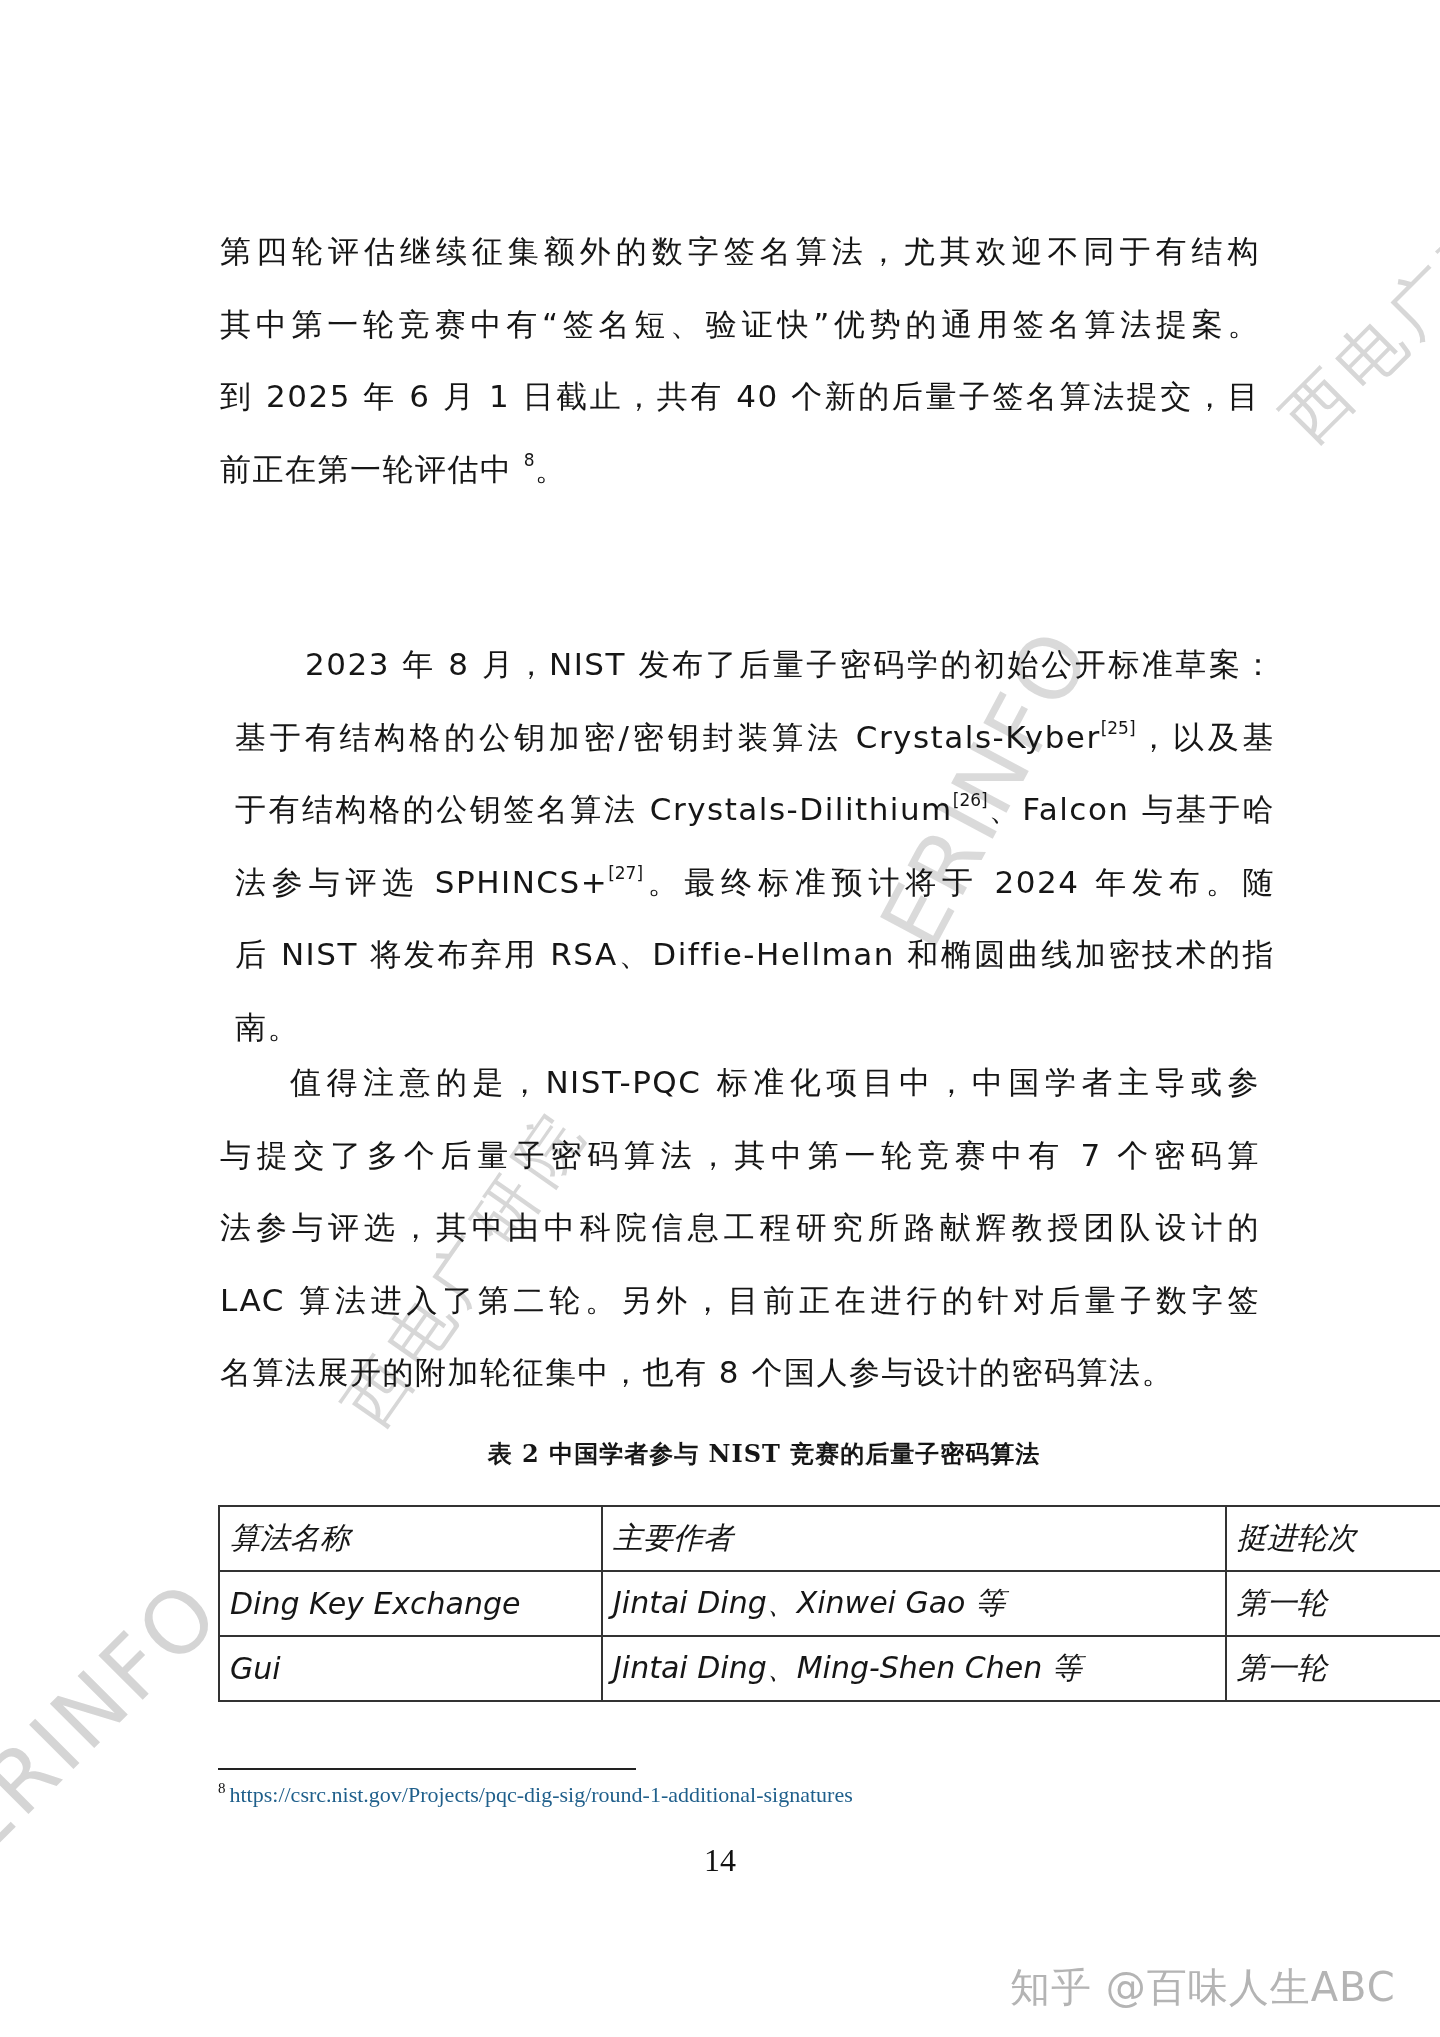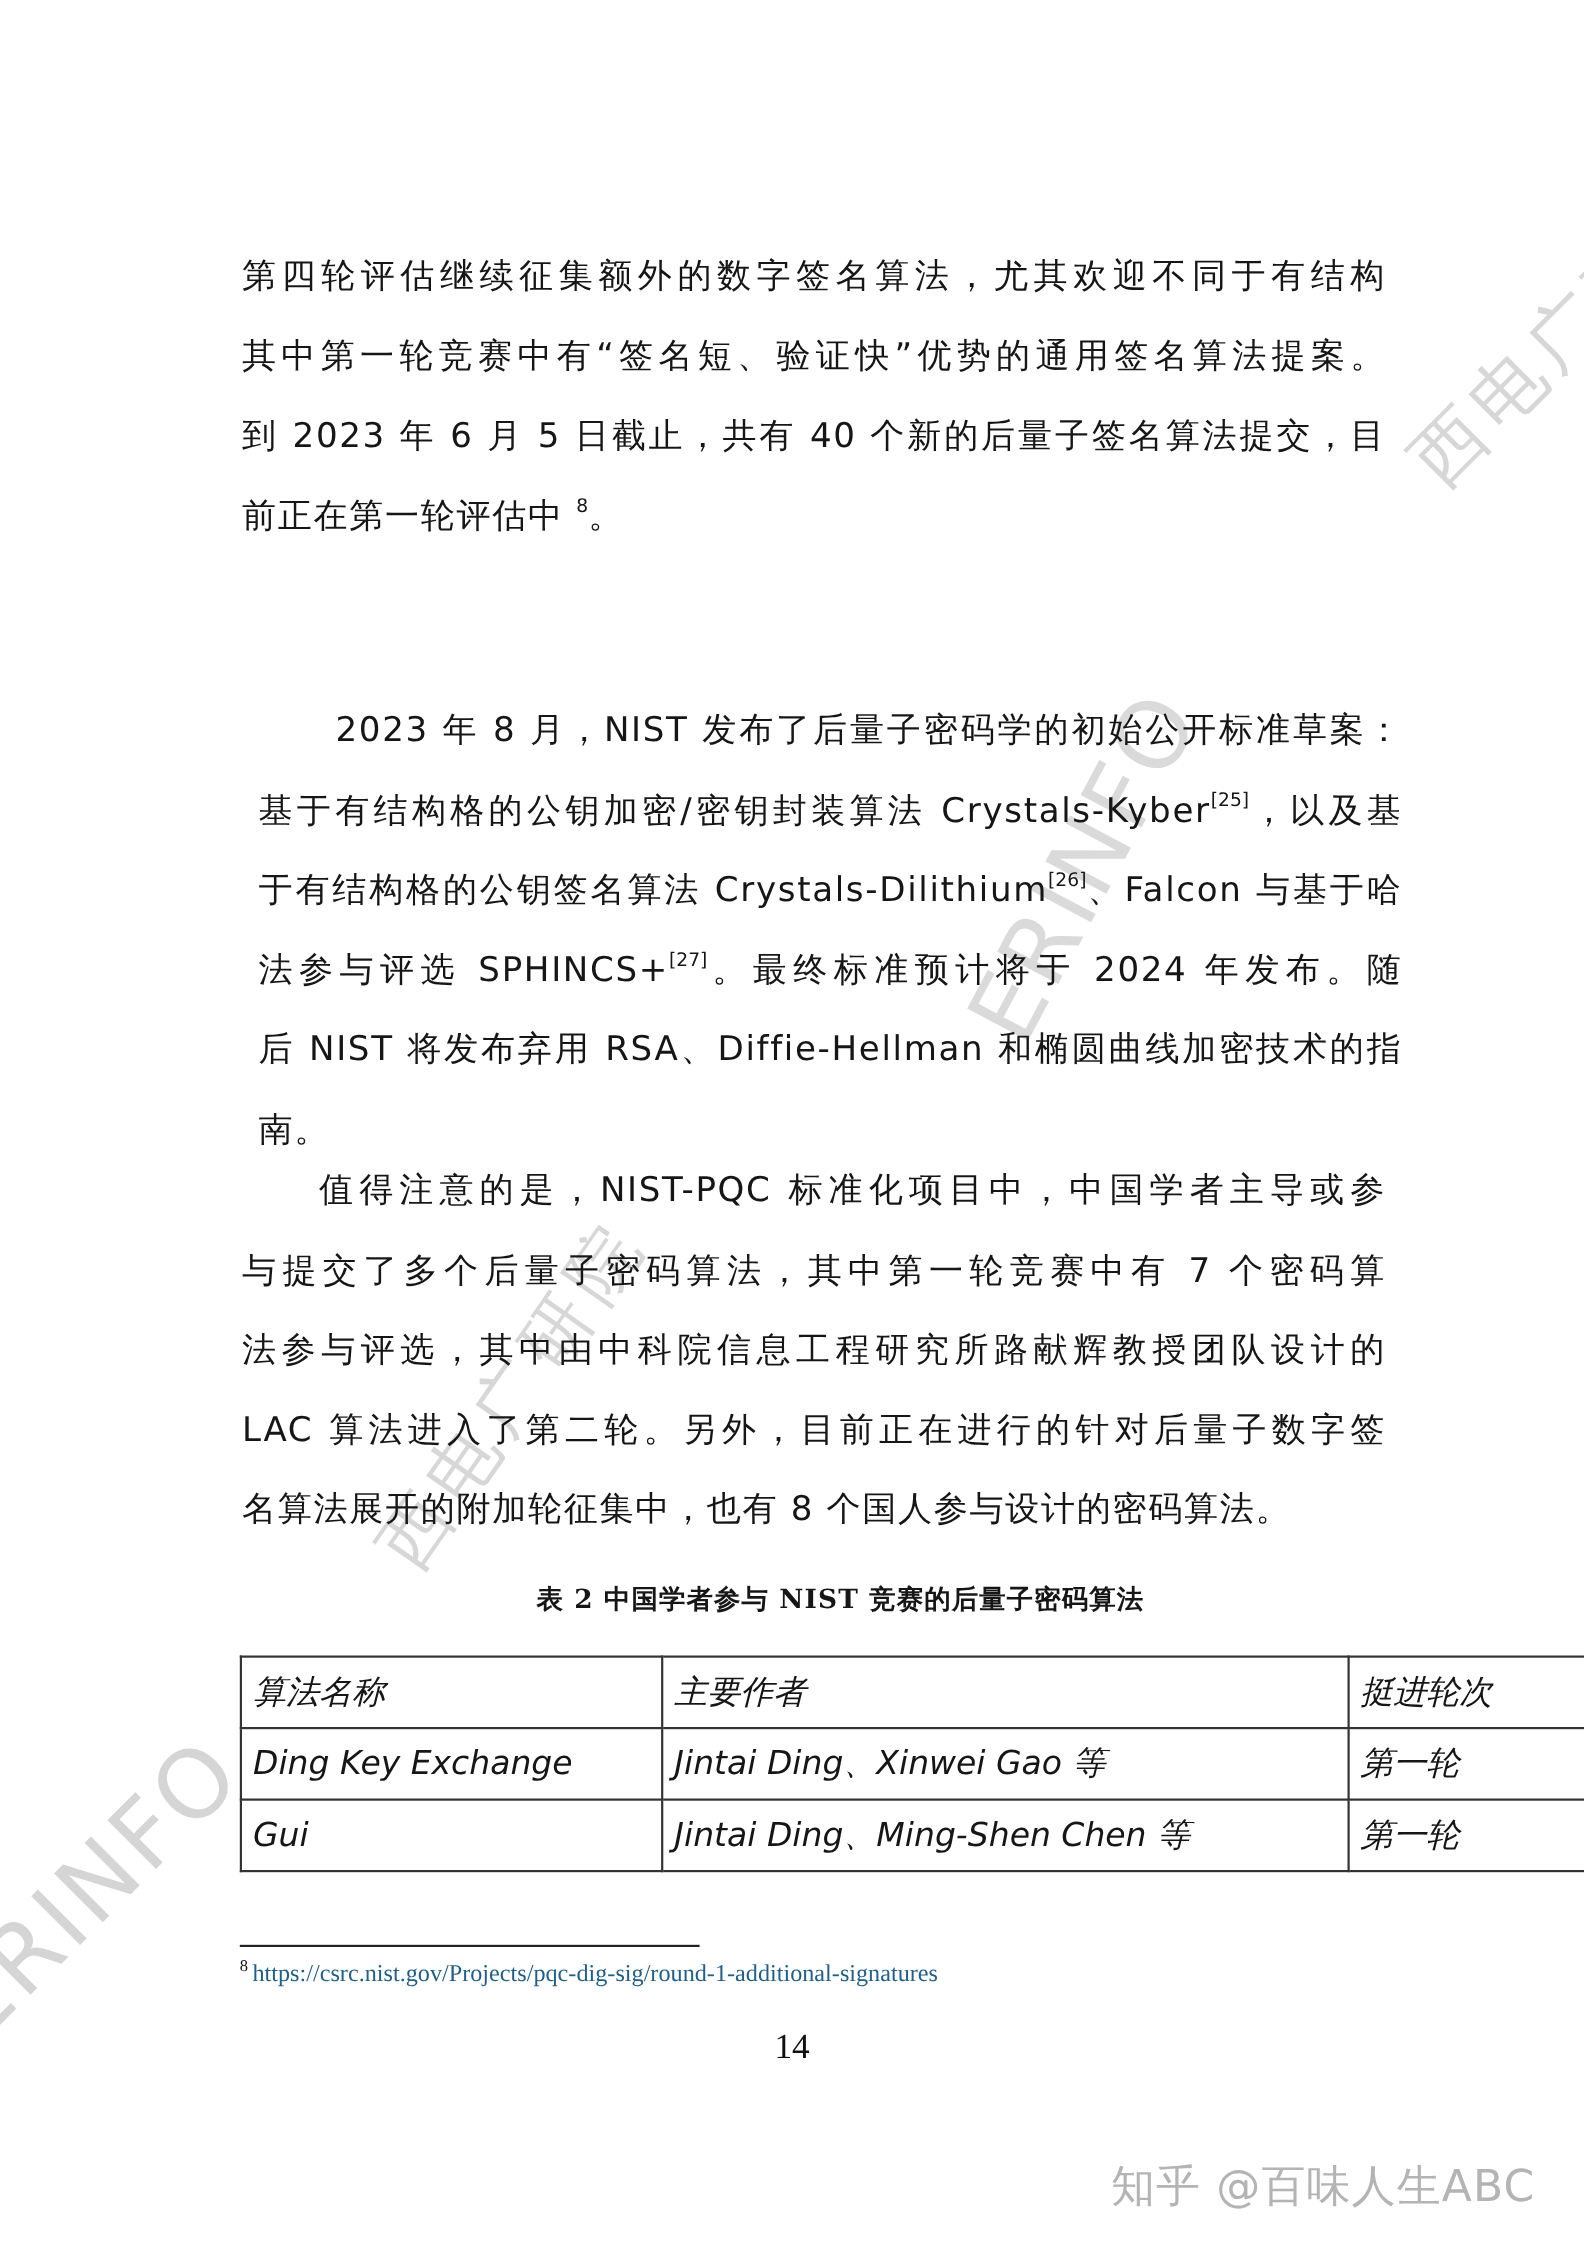--- a/index.html
+++ b/index.html
@@ -82,21 +82,21 @@
 <div class="page">
 
   <div class="wm wm-cn-top">西电广研院</div>
   <div class="wm wm-en-mid">ERINFO</div>
   <div class="wm wm-cn-mid">西电广研院</div>
   <div class="wm wm-en-left">ERINFO</div>
 
   <div class="para" id="p1">
     <span class="line">第四轮评估继续征集额外的数字签名算法，尤其欢迎不同于有结构</span>
     <span class="line">其中第一轮竞赛中有“签名短、验证快”优势的通用签名算法提案。</span>
-    <span class="line">到 2023 年 6 月 5 日截止，共有 40 个新的后量子签名算法提交，目</span>
+    <span class="line">到 2025 年 6 月 1 日截止，共有 40 个新的后量子签名算法提交，目</span>
     <span class="line last"><span>前正在第一轮评估中</span> <sup>8</sup><span>。</span></span>
   </div>
 
   <div class="para" id="p2">
     <span class="line indent">2023 年 8 月，NIST 发布了后量子密码学的初始公开标准草案：</span>
     <span class="line"><span>基于有结构格的公钥加密/密钥封装算法 Crystals-Kyber</span><sup>[25]</sup><span>，以及基</span></span>
     <span class="line"><span>于有结构格的公钥签名算法 Crystals-Dilithium</span><sup>[26]</sup><span>、Falcon 与基于哈</span></span>
     <span class="line"><span>法参与评选 SPHINCS+</span><sup>[27]</sup><span>。最终标准预计将于 2024 年发布。随</span></span>
     <span class="line">后 NIST 将发布弃用 RSA、Diffie-Hellman 和椭圆曲线加密技术的指</span>
     <span class="line last">南。</span>

